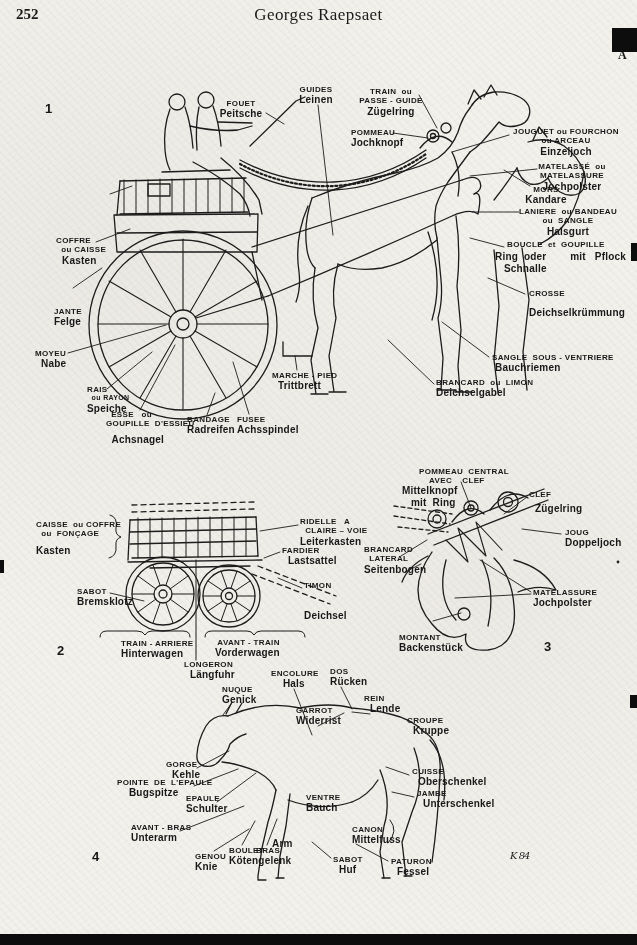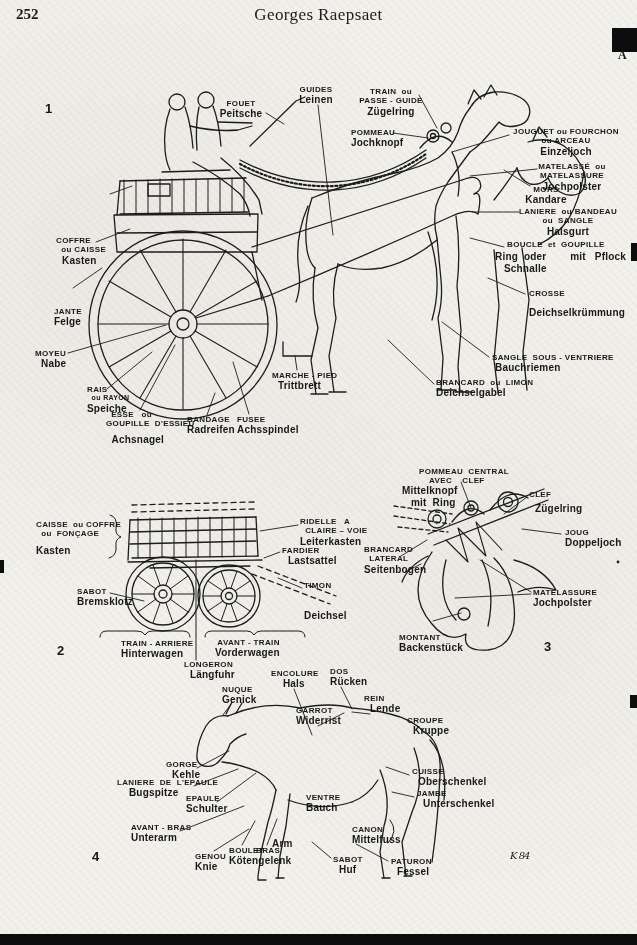--- a/index.html
+++ b/index.html
@@ -338,21 +338,21 @@
       <div class="lbl" style="left: 533px; top: 588px;"><div class="fr">MATELASSURE</div><div class="de">Jochpolster</div></div>
       <div class="lbl" style="left: 399px; top: 621px; margin-top: 12px;"><div class="fr">MONTANT</div><div class="de">Backenstück</div></div>
       <div class="fig-num" style="left: 92px; top: 849px;">4</div>
       <div class="lbl" style="left: 222px; top: 685px;"><div class="fr">NUQUE</div><div class="de">Genick</div></div>
       <div class="lbl" style="left: 271px; top: 669px;"><div class="fr">ENCOLURE</div><div class="de">    Hals</div></div>
       <div class="lbl" style="left: 330px; top: 667px;"><div class="fr">DOS</div><div class="de">Rücken</div></div>
       <div class="lbl" style="left: 296px; top: 706px;"><div class="fr">GARROT</div><div class="de">Widerrist</div></div>
       <div class="lbl" style="left: 364px; top: 694px;"><div class="fr">REIN</div><div class="de">  Lende</div></div>
       <div class="lbl" style="left: 407px; top: 716px;"><div class="fr">CROUPE</div><div class="de">  Kruppe</div></div>
       <div class="lbl" style="left: 166px; top: 760px;"><div class="fr">GORGE</div><div class="de">  Kehle</div></div>
-      <div class="lbl" style="left: 117px; top: 778px;"><div class="fr">LANIERE  DE  L'EPAULE</div><div class="de">    Bugspitze</div></div>
+      <div class="lbl" style="left: 117px; top: 778px;"><div class="fr">POINTE  DE  L'EPAULE</div><div class="de">    Bugspitze</div></div>
       <div class="lbl" style="left: 186px; top: 794px;"><div class="fr">EPAULE</div><div class="de">Schulter</div></div>
       <div class="lbl" style="left: 412px; top: 767px;"><div class="fr">CUISSE</div><div class="de">  Oberschenkel</div></div>
       <div class="lbl" style="left: 417px; top: 789px;"><div class="fr">JAMBE</div><div class="de">  Unterschenkel</div></div>
       <div class="lbl" style="left: 306px; top: 793px;"><div class="fr">VENTRE</div><div class="de">Bauch</div></div>
       <div class="lbl" style="left: 131px; top: 823px;"><div class="fr">AVANT - BRAS</div><div class="de">Unterarm</div></div>
       <div class="lbl" style="left: 195px; top: 852px;"><div class="fr">GENOU</div><div class="de">Knie</div></div>
       <div class="lbl" style="left: 229px; top: 846px;"><div class="fr">BOULET</div><div class="de">Kötengelenk</div></div>
       <div class="lbl" style="left: 256px; top: 846px;"><div class="fr">BRAS</div></div>
       <div class="lbl" style="left: 272px; top: 838px;"><div class="de">Arm</div></div>
       <div class="lbl" style="left: 352px; top: 825px;"><div class="fr">CANON</div><div class="de">Mittelfuss</div></div>

